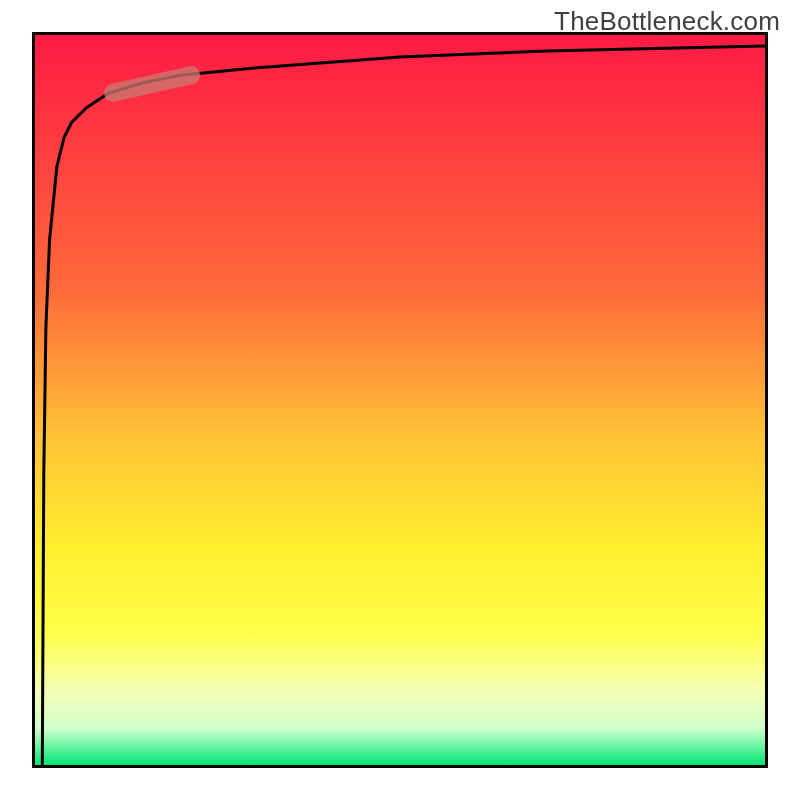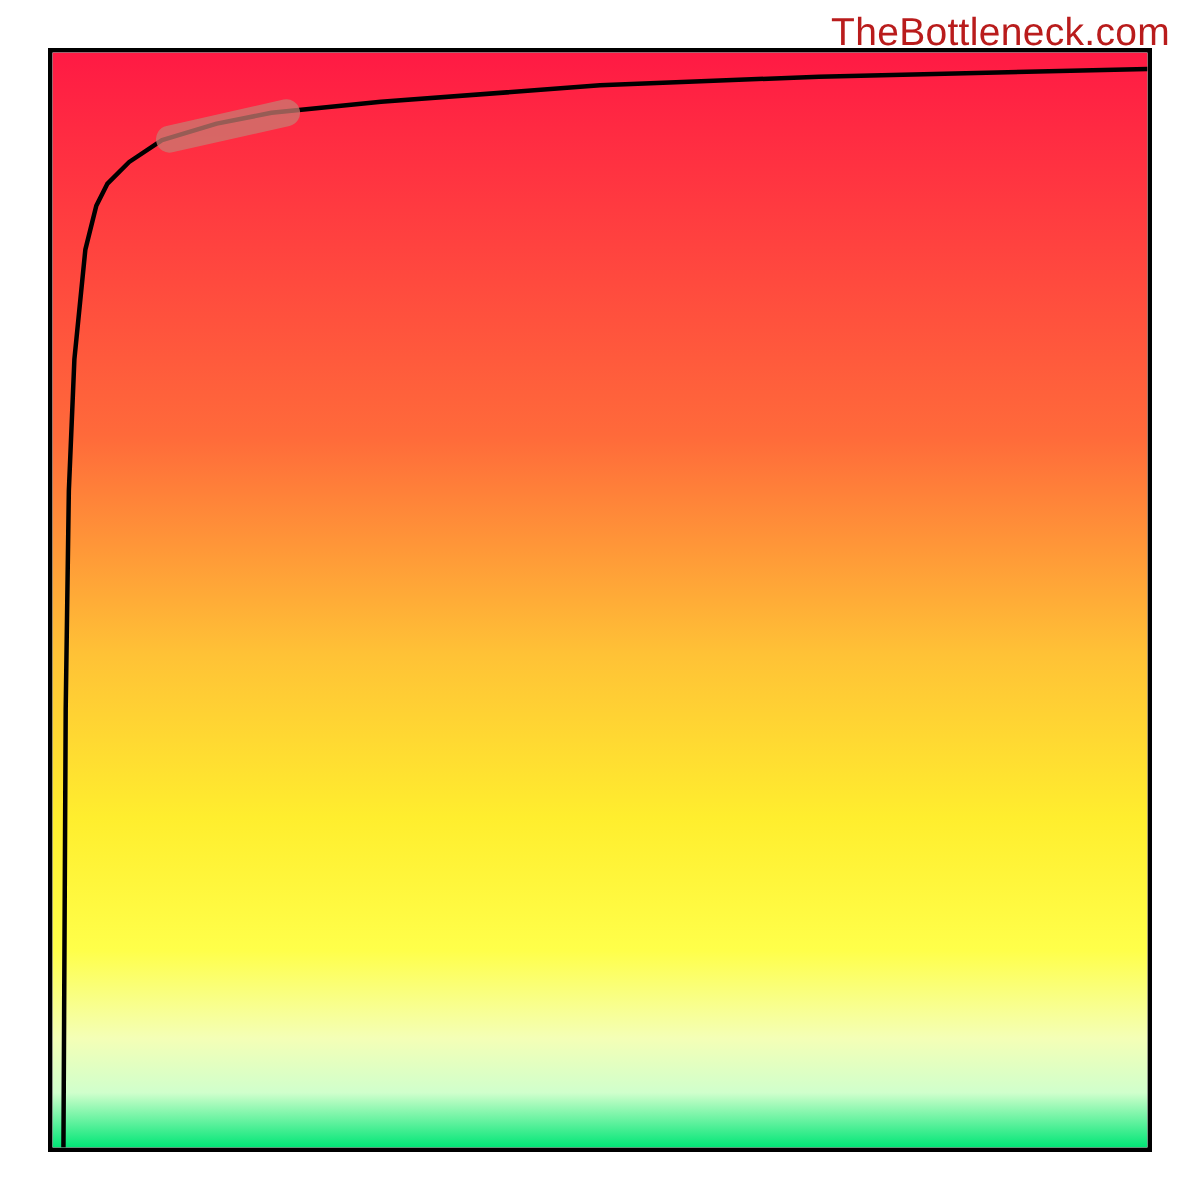--- a/index.html
+++ b/index.html
@@ -14,21 +14,21 @@
     position: relative;
     width: 800px;
     height: 800px;
   }
   .watermark {
     position: absolute;
     top: 6px;
     right: 20px;
     font-family: Arial, sans-serif;
     font-size: 26px;
-    color: #b91c1c;
+    color: #404040;
     letter-spacing: 0.2px;
     font-weight: 400;
   }
   .frame {
     position: absolute;
     left: 32px;
     top: 32px;
     width: 736px;
     height: 736px;
     border: 3px solid #000;

